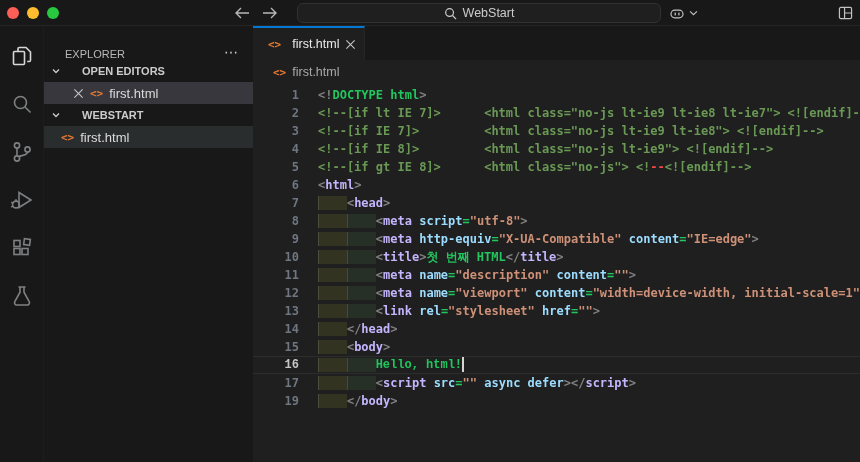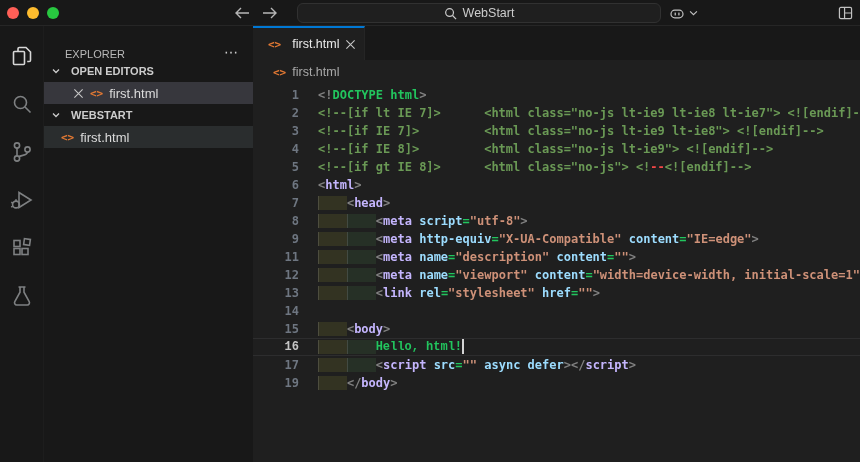--- a/index.html
+++ b/index.html
@@ -19,21 +19,21 @@
 
   
   .main { display:flex; height:436px; }
   .activitybar { width:43px; background:#181818; display:flex; flex-direction:column; align-items:center; padding-top:6px; }
   .ab-item { width:43px; height:48px; display:flex; align-items:center; justify-content:center; color:#7e8082; cursor:pointer; }
   .ab-item.active { color:#d7d7d7; }
 
   .sidebar { width:210px; background:#181818; border-left:1px solid #1d1d1d; color:#cccccc; flex:none; }
   .sb-title { height:34px; display:flex; align-items:flex-end; padding:0 14px 0 21px; font-size:11px; color:#b8b8b8; }
   .sb-title .more { margin-left:auto; color:#cccccc; font-size:14px; letter-spacing:1px; cursor:pointer; }
-  .sb-section { height:22px; display:flex; align-items:center; gap:7px; padding-left:4px;
+  .sb-section { height:22px; display:flex; align-items:center; gap:18px; padding-left:4px;
                 font-size:11px; font-weight:bold; color:#cccccc; cursor:pointer; }
   .sb-row { height:22px; display:flex; align-items:center; font-size:13px; color:#dcdcdc; cursor:pointer; }
   .sb-row.sel1 { background:#37373d; }
   .sb-row.sel2 { background:#2a2d2e; }
   .row-close { width:16px; margin-left:26px; color:#c5c5c5; display:flex; align-items:center; justify-content:center; }
   .file-ico { font-family:"DejaVu Sans Mono", monospace; font-weight:bold; font-size:11px; color:#e37933; margin:0 6px 0 4px; }
   .sb-row.lvl1 .file-ico { margin-left:17px; }
   .chev { display:inline-flex; color:#cccccc; }
 
   
@@ -220,23 +220,24 @@
     <div class="code">
         <div class="line"><div class="num">1</div><div class="content"><span class="tok-pun">&lt;!</span><span class="tok-txt">DOCTYPE html</span><span class="tok-pun">&gt;</span></div></div>
         <div class="line"><div class="num">2</div><div class="content"><span class="tok-com">&lt;!--[if lt IE 7]&gt;      &lt;html class="no-js lt-ie9 lt-ie8 lt-ie7"&gt; &lt;![endif]--&gt;</span></div></div>
         <div class="line"><div class="num">3</div><div class="content"><span class="tok-com">&lt;!--[if IE 7]&gt;         &lt;html class="no-js lt-ie9 lt-ie8"&gt; &lt;![endif]--&gt;</span></div></div>
         <div class="line"><div class="num">4</div><div class="content"><span class="tok-com">&lt;!--[if IE 8]&gt;         &lt;html class="no-js lt-ie9"&gt; &lt;![endif]--&gt;</span></div></div>
         <div class="line"><div class="num">5</div><div class="content"><span class="tok-com">&lt;!--[if gt IE 8]&gt;      &lt;html class="no-js"&gt; &lt;!</span><span class="tok-red">--</span><span class="tok-com">&lt;![endif]--&gt;</span></div></div>
         <div class="line"><div class="num">6</div><div class="content"><span class="tok-pun">&lt;</span><span class="tok-tag">html</span><span class="tok-pun">&gt;</span></div></div>
         <div class="line"><div class="num">7</div><div class="content"><span class="tok-ind1">    </span><span class="tok-pun">&lt;</span><span class="tok-tag">head</span><span class="tok-pun">&gt;</span></div></div>
         <div class="line"><div class="num">8</div><div class="content"><span class="tok-ind1">    </span><span class="tok-ind2">    </span><span class="tok-pun">&lt;</span><span class="tok-tag">meta</span><span class="tok-txt"> </span><span class="tok-attr">script</span><span class="tok-txt">=</span><span class="tok-str">"utf-8"</span><span class="tok-pun">&gt;</span></div></div>
         <div class="line"><div class="num">9</div><div class="content"><span class="tok-ind1">    </span><span class="tok-ind2">    </span><span class="tok-pun">&lt;</span><span class="tok-tag">meta</span><span class="tok-txt"> </span><span class="tok-attr">http-equiv</span><span class="tok-txt">=</span><span class="tok-str">"X-UA-Compatible"</span><span class="tok-txt"> </span><span class="tok-attr">content</span><span class="tok-txt">=</span><span class="tok-str">"IE=edge"</span><span class="tok-pun">&gt;</span></div></div>
+        <div class="line"><div class="num">10</div><div class="content"><span class="tok-ind1">    </span><span class="tok-ind2">    </span><span class="tok-pun">&lt;</span><span class="tok-tag">title</span><span class="tok-pun">&gt;</span><span class="tok-txt">첫 번째 HTML</span><span class="tok-pun">&lt;/</span><span class="tok-tag">title</span><span class="tok-pun">&gt;</span></div></div>
         <div class="line"><div class="num">11</div><div class="content"><span class="tok-ind1">    </span><span class="tok-ind2">    </span><span class="tok-pun">&lt;</span><span class="tok-tag">meta</span><span class="tok-txt"> </span><span class="tok-attr">name</span><span class="tok-txt">=</span><span class="tok-str">"description"</span><span class="tok-txt"> </span><span class="tok-attr">content</span><span class="tok-txt">=</span><span class="tok-str">""</span><span class="tok-pun">&gt;</span></div></div>
         <div class="line"><div class="num">12</div><div class="content"><span class="tok-ind1">    </span><span class="tok-ind2">    </span><span class="tok-pun">&lt;</span><span class="tok-tag">meta</span><span class="tok-txt"> </span><span class="tok-attr">name</span><span class="tok-txt">=</span><span class="tok-str">"viewport"</span><span class="tok-txt"> </span><span class="tok-attr">content</span><span class="tok-txt">=</span><span class="tok-str">"width=device-width, initial-scale=1"</span><span class="tok-pun">&gt;</span></div></div>
         <div class="line"><div class="num">13</div><div class="content"><span class="tok-ind1">    </span><span class="tok-ind2">    </span><span class="tok-pun">&lt;</span><span class="tok-tag">link</span><span class="tok-txt"> </span><span class="tok-attr">rel</span><span class="tok-txt">=</span><span class="tok-str">"stylesheet"</span><span class="tok-txt"> </span><span class="tok-attr">href</span><span class="tok-txt">=</span><span class="tok-str">""</span><span class="tok-pun">&gt;</span></div></div>
-        <div class="line"><div class="num">14</div></div>
+        <div class="line"><div class="num">14</div><div class="content"><span class="tok-ind1">    </span><span class="tok-pun">&lt;/</span><span class="tok-tag">head</span><span class="tok-pun">&gt;</span></div></div>
         <div class="line"><div class="num">15</div><div class="content"><span class="tok-ind1">    </span><span class="tok-pun">&lt;</span><span class="tok-tag">body</span><span class="tok-pun">&gt;</span></div></div>
         <div class="line current"><div class="num cur">16</div><div class="content"><span class="tok-ind1">    </span><span class="tok-ind2">    </span><span class="tok-txt">Hello, html!</span><span class="cursor"></span></div></div>
         <div class="line"><div class="num">17</div><div class="content"><span class="tok-ind1">    </span><span class="tok-ind2">    </span><span class="tok-pun">&lt;</span><span class="tok-tag">script</span><span class="tok-txt"> </span><span class="tok-attr">src</span><span class="tok-txt">=</span><span class="tok-str">""</span><span class="tok-txt"> </span><span class="tok-attr">async</span><span class="tok-txt"> </span><span class="tok-attr">defer</span><span class="tok-pun">&gt;&lt;/</span><span class="tok-tag">script</span><span class="tok-pun">&gt;</span></div></div>
         <div class="line"><div class="num">19</div><div class="content"><span class="tok-ind1">    </span><span class="tok-pun">&lt;/</span><span class="tok-tag">body</span><span class="tok-pun">&gt;</span></div></div>
       </div>
   </div>
 </div>
 
 </body></html>

